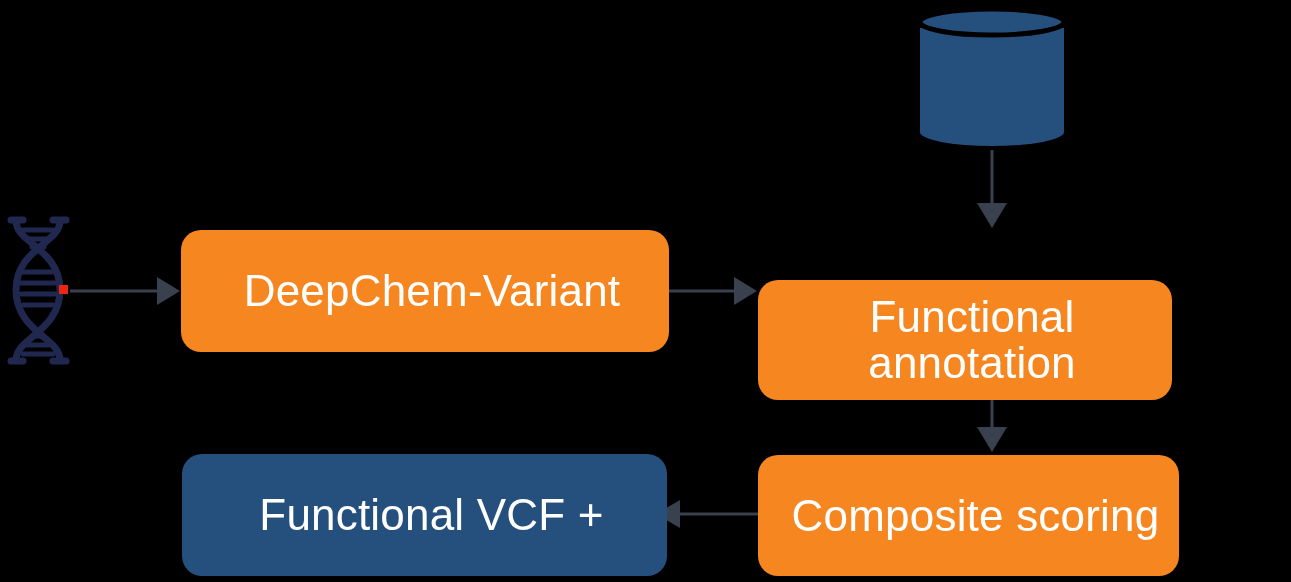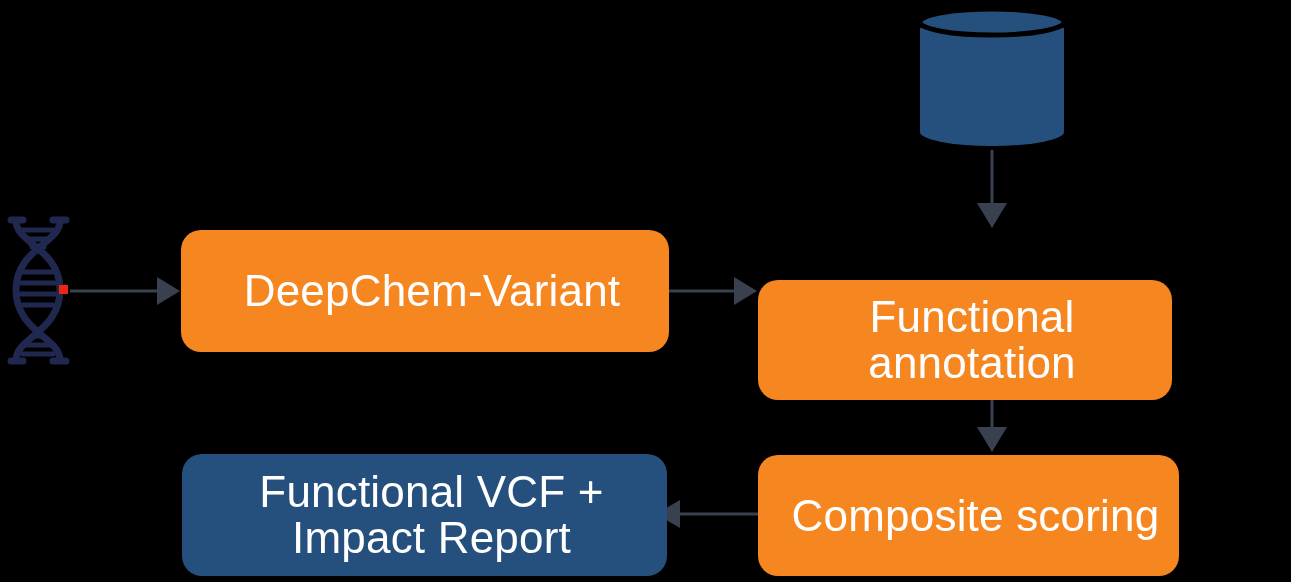--- a/index.html
+++ b/index.html
@@ -114,16 +114,15 @@
   <div id="node-functional" class="node node-process">
     <span>Functional annotation</span>
   </div>
 
   <div id="node-composite" class="node node-process">
     <span>Composite scoring</span>
   </div>
 
   <div id="node-output" class="node node-output">
     <span>Functional VCF +</span>
-    <span>Impact Report</span>
   </div>
 
 </div>
 
 </body></html>

